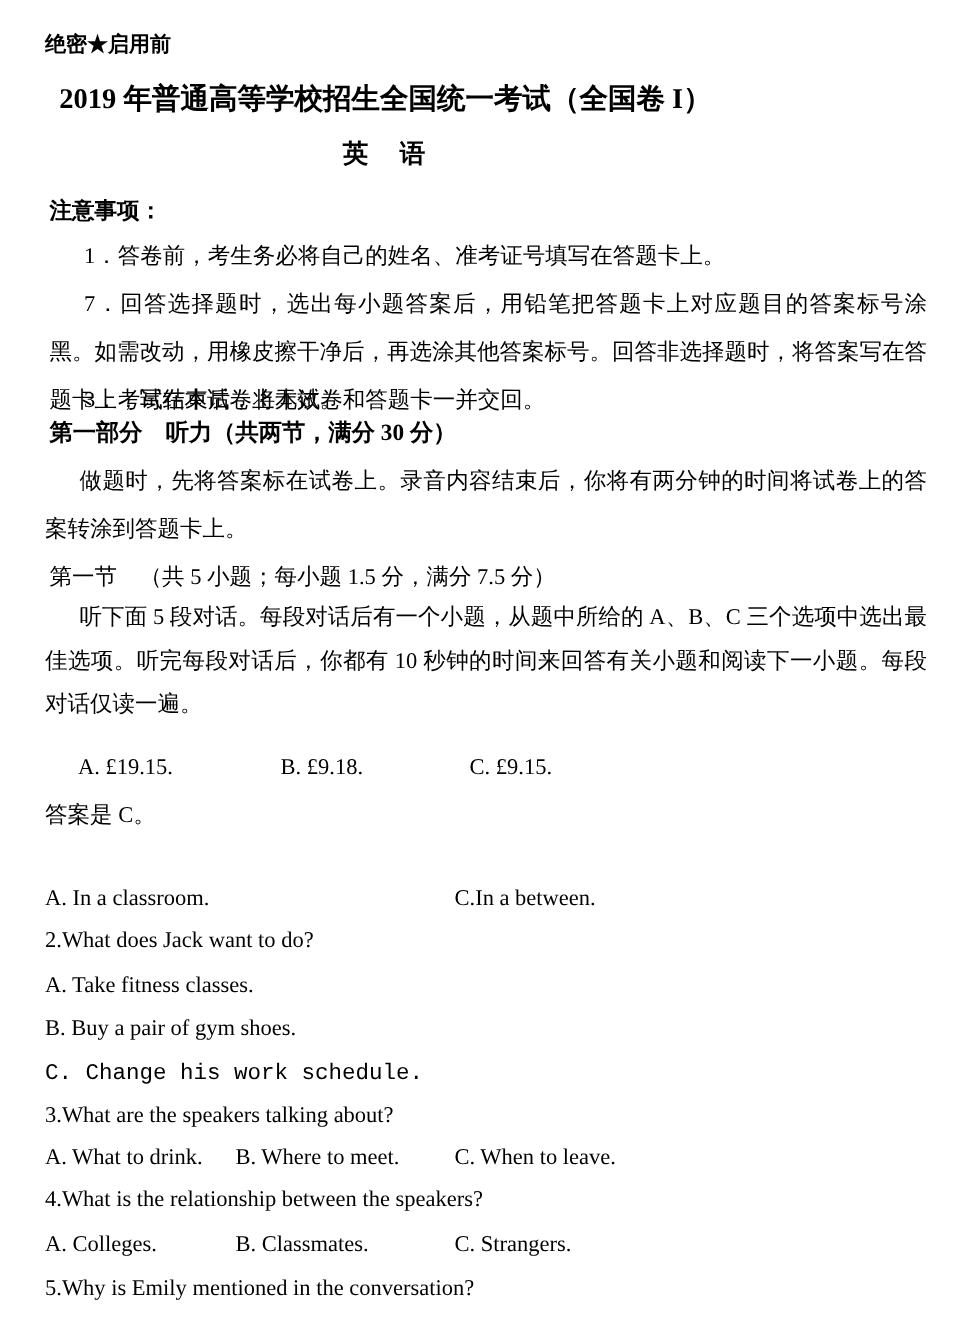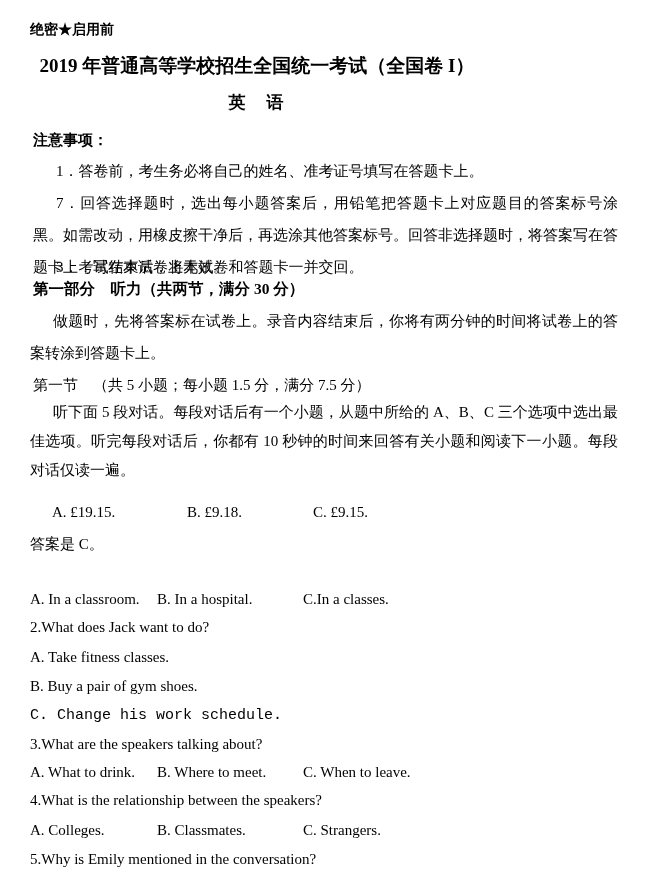--- a/index.html
+++ b/index.html
@@ -77,22 +77,21 @@
   <div class="opt-row" style="top: 498px;">
     <span style="left: 22px;">A. £19.15.</span>
     <span style="left: 157px;">B. £9.18.</span>
     <span style="left: 283px;">C. £9.15.</span>
   </div>
 
   <div class="abs lh29" style="top: 530px;">答案是 C。</div>
 
   <div class="opt-row" style="top: 585px;">
     <span style="left: 0px;">A. In a classroom.</span>
-    <span style="left: 127px;">B. In a hospital.</span>
-    <span style="left: 273px;">C.In a classes.</span>
+    <span style="left: 273px;">C.In a between.</span>
   </div>
 
   <div class="abs lh29" style="top: 613px;">2.What does Jack want to do?</div>
   <div class="abs lh29" style="top: 643px;">A. Take fitness classes.</div>
   <div class="abs lh29" style="top: 672px;">B. Buy a pair of gym shoes.</div>
   <div class="abs lh29" style="top: 701px; font-family: Liberation Mono, monospace;">C. Change his work schedule.</div>
 
   <div class="abs lh29" style="top: 730px;">3.What are the speakers talking about?</div>
   <div class="opt-row" style="top: 758px;">
     <span style="left: 0px;">A. What to drink.</span>

